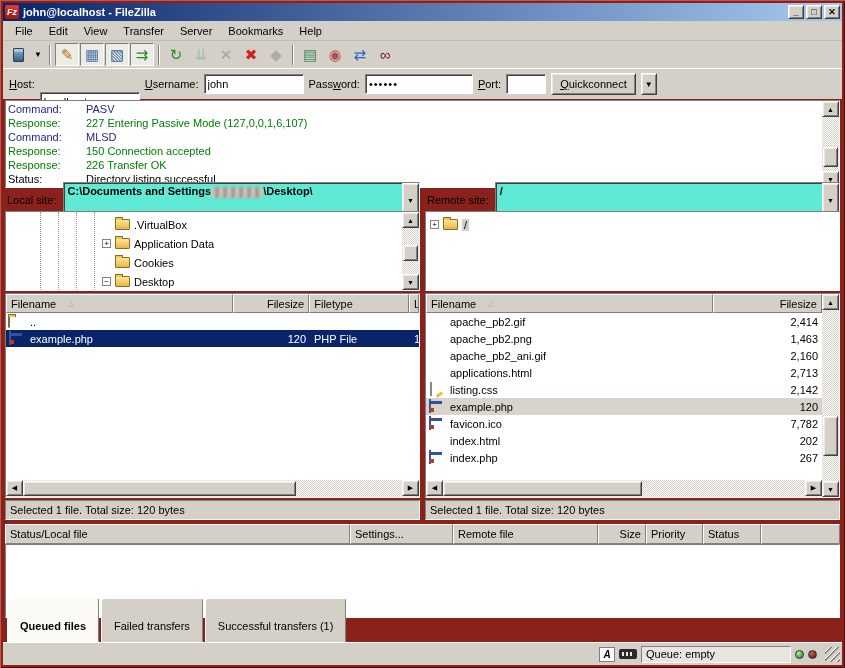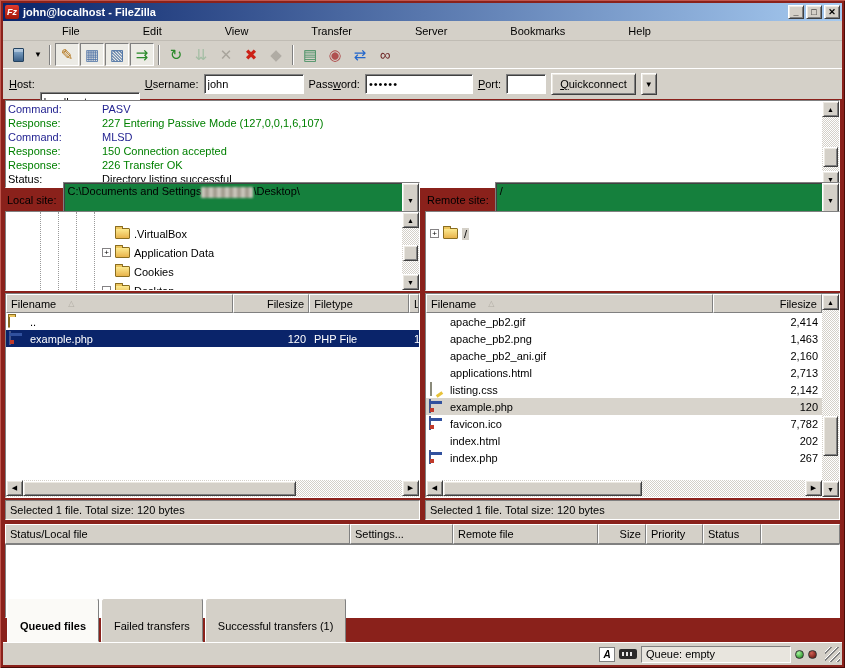--- a/index.html
+++ b/index.html
@@ -20,21 +20,21 @@
               justify-content: center; margin-right: 4px; font-style: italic; }
   .title { color: #fff; font-weight: bold; font-size: 11px; flex: 1; white-space: nowrap; }
   .winbtns { display: flex; gap: 2px; }
   .winbtn { width: 16px; height: 14px; font-size: 9px; line-height: 10px; font-weight: bold;
             display: flex; align-items: flex-end; justify-content: center; padding-bottom: 1px;
             cursor: default; font-family: "Liberation Sans", sans-serif; }
   .winbtn.mx, .winbtn.cl { align-items: center; padding-bottom: 0; }
   
   .menubar { height: 20px; background: #d4d0c8; display: flex; align-items: center; padding: 0 4px;
              font-size: 11px; flex: 0 0 auto; border-bottom: 1px solid #c0bcb4; }
-  .menu-item { padding: 2px 8px; margin-left: 47px; }
+  .menu-item { padding: 2px 8px; }
   
   .toolbar { height: 27px; background: #d4d0c8; display: flex; align-items: center; padding: 0 3px;
              gap: 1px; flex: 0 0 auto; }
   .tbtn { width: 24px; height: 23px; display: flex; align-items: center; justify-content: center;
           border: 1px solid transparent; font-size: 14px; }
   .tbtn.pressed { border-color: #808080 #ffffff #ffffff #808080; background: #ecebe5; }
   .tbtn.dd { width: 14px; font-size: 8px; color: #000; }
   .tsep { width: 2px; height: 20px; border-left: 1px solid #808080; border-right: 1px solid #fff; margin: 0 3px; }
   .ic-sitemgr { width: 11px; height: 14px; background: linear-gradient(#8fb2d4,#3a5f86); border: 1px solid #24425f;
                 box-shadow: inset 0 3px 0 rgba(255,255,255,.35); border-radius: 1px; }
@@ -49,49 +49,49 @@
   .qc .w-host { width: 100px; margin-top: 36px; } .qc .w-user { width: 100px; } .qc .w-pass { width: 108px; letter-spacing: 1px; }
   .qc .w-port { width: 40px; }
   .qc-btn { height: 22px; padding: 0 8px; font-size: 11px; font-family: "Liberation Sans", sans-serif;
             display: flex; align-items: center; }
   .qc-dd { width: 16px; height: 22px; font-size: 8px; display: flex; align-items: center; justify-content: center; }
   u { text-decoration: underline; }
   
   .logwrap { height: 88px; margin: 1px 2px 0 2px; display: flex; flex: 0 0 auto; background: #fff;
              border: 1px solid; border-color: #808080 #ffffff #ffffff #808080; }
   .loglines { flex: 1; overflow: hidden; padding: 1px 2px; font-size: 11px; line-height: 14px; }
-  .logline { display: flex; white-space: nowrap; gap: 16px; }
+  .logline { display: flex; white-space: nowrap; }
   .logline .ltype { width: 78px; flex: 0 0 auto; }
   .lg-cmd { color: #1f1f8f; } .lg-resp { color: #008000; } .lg-stat { color: #000; }
   
   .vscroll { width: 17px; flex: 0 0 auto; display: flex; flex-direction: column;
              background: repeating-conic-gradient(#ffffff 0% 25%, #d4d0c8 0% 50%) 0 0/2px 2px; }
   .sbtn { width: 17px; height: 16px; flex: 0 0 auto; display: flex; align-items: center; justify-content: center;
           font-size: 7px; color: #000; }
   .vtrack { flex: 1; position: relative; }
   .vthumb { position: absolute; left: 0; width: 15px; margin: 0 1px; }
   .hscroll { height: 17px; flex: 0 0 auto; display: flex;
              background: repeating-conic-gradient(#ffffff 0% 25%, #d4d0c8 0% 50%) 0 0/2px 2px; }
   .htrack { flex: 1; position: relative; }
   .hthumb { position: absolute; top: 0; height: 15px; margin: 1px 0; }
   
   .panes { height: 331px; display: flex; margin: 2px 2px 0 2px; flex: 0 0 auto; }
   .pane { flex: 1; display: flex; flex-direction: column; min-width: 0; }
   .vsplit { width: 5px; flex: 0 0 auto; }
   .sitebar { height: 20px; display: flex; align-items: center; font-size: 11px; flex: 0 0 auto; }
   .sitelabel { padding: 2px 6px 2px 2px; white-space: nowrap; }
-  .combo { flex: 1; height: 36px; display: flex; background: #15803d; border: 1px solid;
-           border-color: #808080 #ffffff #ffffff #808080; box-shadow: inset 1px 1px 0 #404040; min-width: 0; }
+  .combo { flex: 1; height: 36px; display: flex; background: #5eead4; border: 1px solid;
+           border-color: #808080 #ffffff #ffffff #808080; box-shadow: inset 1px 1px 0 #404040; min-width: 0; font-weight: bold; }
   .combo-text { flex: 1; padding: 2px 4px; white-space: nowrap; overflow: hidden; font-size: 11px; }
   .combo-btn { width: 17px; display: flex; align-items: center; justify-content: center; font-size: 7px; }
   .redact { display: inline-block; width: 52px; height: 11px; vertical-align: middle; border-radius: 1px;
             background: repeating-linear-gradient(90deg,#c9c4ba 0 4px,#a39d90 4px 8px); filter: blur(1px); }
   .tree { height: 80px; background: #fff; border: 1px solid; border-color: #808080 #ffffff #ffffff #808080;
           display: flex; flex: 0 0 auto; overflow: hidden; margin-top: 1px; }
-  .treebody { flex: 1; position: relative; padding-top: 12px; overflow: hidden; }
+  .treebody { flex: 1; position: relative; padding-top: 3px; overflow: hidden; }
   .guide { position: absolute; top: 0; bottom: 0; border-left: 1px dotted #9a9a9a; }
   .trow { height: 19px; display: flex; align-items: center; font-size: 11px; position: relative; }
   .expander { width: 9px; height: 9px; border: 1px solid #848284; background: #fff; font-size: 8px;
               line-height: 7px; text-align: center; margin-right: 4px; flex: 0 0 auto; color: #000; }
   .exp-space { width: 13px; flex: 0 0 auto; }
   .fold { width: 15px; height: 11px; background: linear-gradient(#fce98f,#e8b34b); border: 1px solid #8a6d1f;
           border-radius: 1px; position: relative; margin-right: 4px; flex: 0 0 auto; }
   .fold::before { content: ""; position: absolute; top: -3px; left: -1px; width: 6px; height: 2px;
                   background: #eec65e; border: 1px solid #8a6d1f; border-bottom: none; border-radius: 1px 1px 0 0; }
   .tsel { background: #d4d0c8; padding: 0 2px; }

